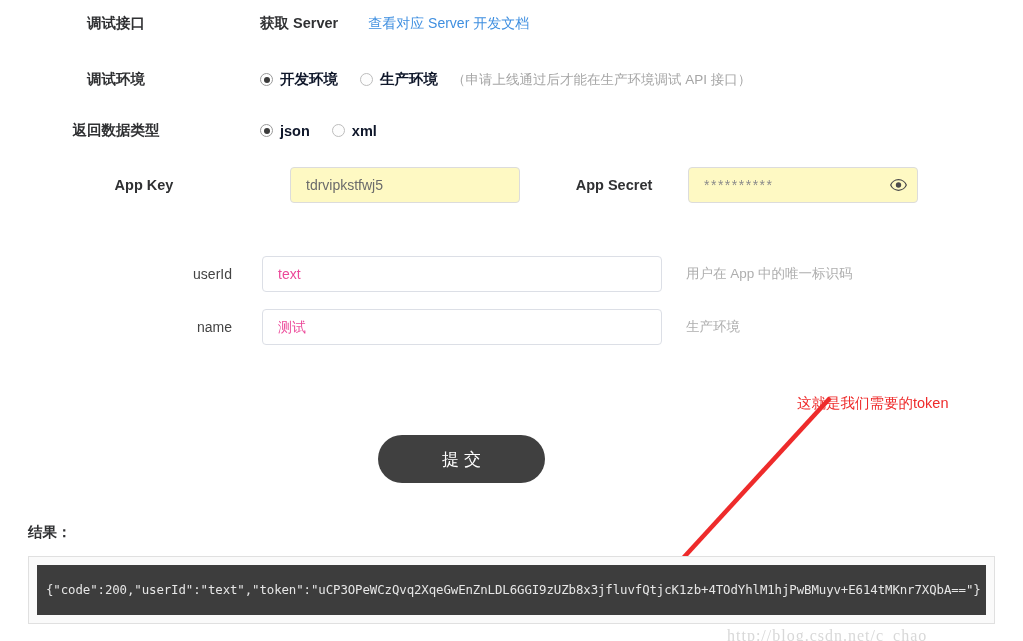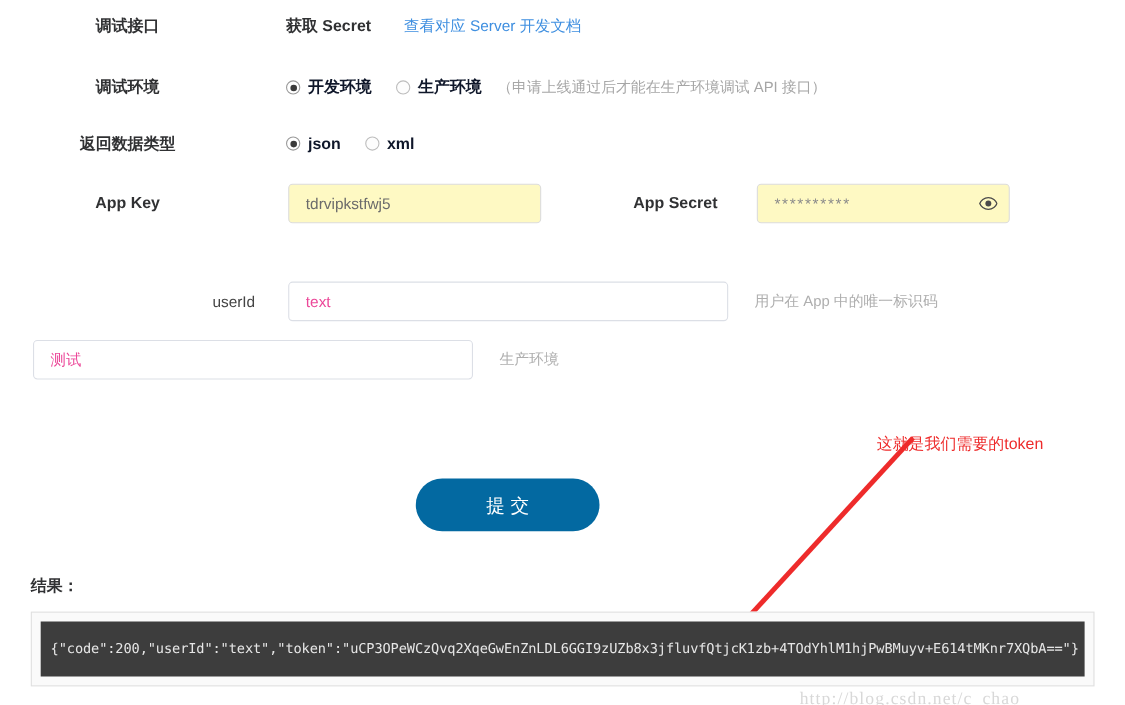--- a/index.html
+++ b/index.html
@@ -132,21 +132,21 @@
     position: relative;
   }
   .input-box.readonly {
     background: #fef9c3;
     border-color: #dcdcdc;
     color: #6b6b6b;
   }
   .input-box.placeholder { color: #b9b9b9; }
 
   #row-appkey { left: 0; top: 167px; }
-  #row-appkey .label { width: 232px; }
+  #row-appkey .label { width: 232px; padding-left: 28px; }
   #appkey-input { margin-left: 30px; width: 230px; }
 
   #row-appsecret { left: 570px; top: 167px; }
   #row-appsecret .label { width: 88px; }
   #appsecret-wrap { margin-left: 30px; width: 230px; position: relative; }
   #appsecret-input { width: 100%; letter-spacing: 1.5px; color: #8a8a8a; padding-right: 34px; }
   .eye-icon {
     position: absolute;
     right: 11px;
     top: 50%;
@@ -176,21 +176,21 @@
 
   
   #submit-button {
     position: absolute;
     left: 378px;
     top: 435px;
     width: 167px;
     height: 48px;
     border: none;
     border-radius: 24px;
-    background: #0369a1;
+    background: #404040;
     color: #ffffff;
     font-size: 17px;
     letter-spacing: 5px;
     text-indent: 5px;
     cursor: pointer;
     font-family: "Liberation Sans", sans-serif;
   }
 
   
   #annotation-text {
@@ -259,21 +259,21 @@
     user-select: none;
   }
 </style>
 </head>
 <body>
 
 <div class="page">
 
   <div class="row" id="row-interface">
     <div class="label">调试接口</div>
-    <div class="interface-value">获取 Secret</div>
+    <div class="interface-value">获取 Server</div>
     <a class="doc-link" href="#">查看对应 Server 开发文档</a>
   </div>
 
   <div class="row" id="row-env">
     <div class="label">调试环境</div>
     <div class="radio-group">
       <div class="radio-item">
         <span class="radio-dot checked"></span>
         <span class="radio-label">开发环境</span>
       </div>
@@ -317,20 +317,21 @@
     </div>
   </div>
 
   <div class="row field-row" id="row-userid">
     <div class="label-light">userId</div>
     <div class="input-box field-input" placeholder="请输入 userId">text</div>
     <div class="field-hint">用户在 App 中的唯一标识码</div>
   </div>
 
   <div class="row field-row" id="row-name">
+    <div class="label-light">name</div>
     <div class="input-box field-input" placeholder="请输入 name">测试</div>
     <div class="field-hint">生产环境</div>
   </div>
 
 
   <button id="submit-button">提交</button>
 
   <div id="annotation-text">这就是我们需要的token</div>
   <svg id="annotation-arrow" viewBox="0 0 220 210" xmlns="http://www.w3.org/2000/svg">
     <defs>

